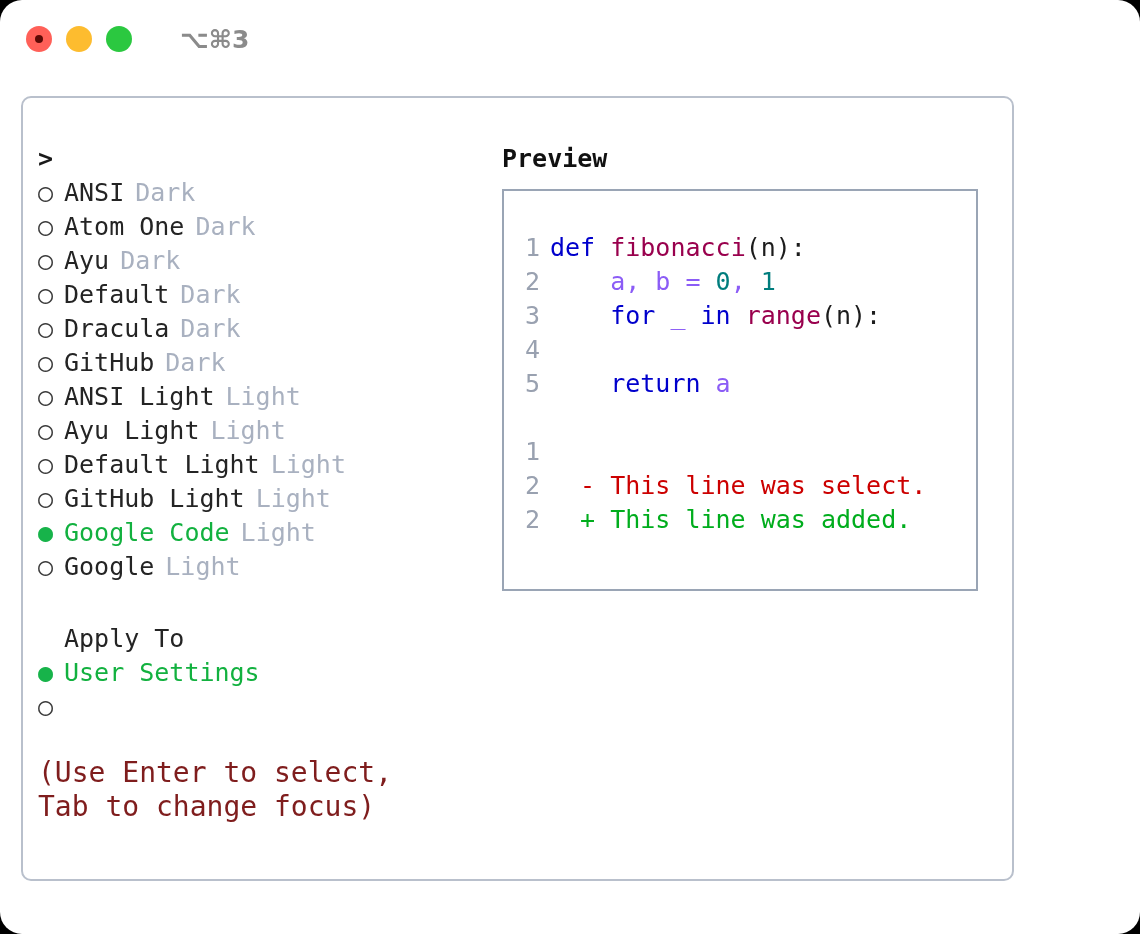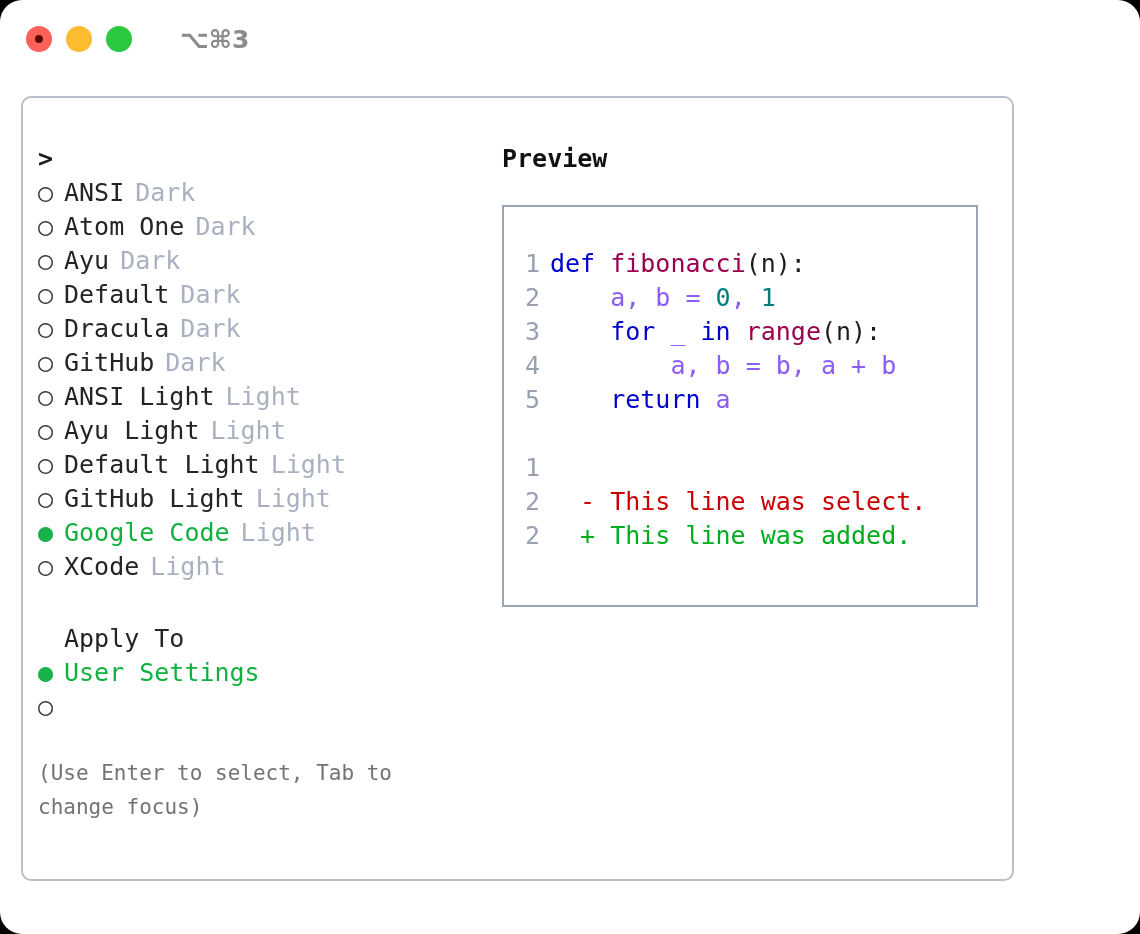--- a/index.html
+++ b/index.html
@@ -127,38 +127,38 @@
   .label { color: #242424; }
   .label.selected { color: #12b13f; text-align: center; }
   .tag {
     color: #a9b1c0;
     margin-left: 11px;
   }
 
   .section-gap { height: 38px; }
   .hint {
     margin-top: 30px;
-    color: #737373;
-    font-size: 21px;
+    color: #7f1d1d;
+    font-size: 28px;
     line-height: 34px;
     width: 420px;
   }
 
   
   .right-col {
     position: absolute;
     left: 479px;
     top: 46px;
     width: 500px;
   }
   .preview-title {
     font-size: 25px;
     font-weight: bold;
     color: #111111;
-    margin-bottom: 32px;
+    margin-bottom: 16px;
   }
   .preview-box {
     width: 476px;
     height: 402px;
     border: 2px solid #9aa5b5;
     box-sizing: border-box;
     background: #ffffff;
     padding: 42px 0 0 0;
   }
 
@@ -218,21 +218,21 @@
             <div class="row"><span class="marker bullet-off">○</span><span class="label">Atom One</span><span class="tag">Dark</span></div>
             <div class="row"><span class="marker bullet-off">○</span><span class="label">Ayu</span><span class="tag">Dark</span></div>
             <div class="row"><span class="marker bullet-off">○</span><span class="label">Default</span><span class="tag">Dark</span></div>
             <div class="row"><span class="marker bullet-off">○</span><span class="label">Dracula</span><span class="tag">Dark</span></div>
             <div class="row"><span class="marker bullet-off">○</span><span class="label">GitHub</span><span class="tag">Dark</span></div>
             <div class="row"><span class="marker bullet-off">○</span><span class="label">ANSI Light</span><span class="tag">Light</span></div>
             <div class="row"><span class="marker bullet-off">○</span><span class="label">Ayu Light</span><span class="tag">Light</span></div>
             <div class="row"><span class="marker bullet-off">○</span><span class="label">Default Light</span><span class="tag">Light</span></div>
             <div class="row"><span class="marker bullet-off">○</span><span class="label">GitHub Light</span><span class="tag">Light</span></div>
             <div class="row"><span class="marker bullet-on">●</span><span class="label selected">Google Code</span><span class="tag">Light</span></div>
-            <div class="row"><span class="marker bullet-off">○</span><span class="label">XCode</span><span class="tag">Light</span></div>
+            <div class="row"><span class="marker bullet-off">○</span><span class="label">Google</span><span class="tag">Light</span></div>
           </div>
 
         <div class="section-gap"></div>
 
         <div class="row">
           <span class="marker marker-blank">○</span>
           <span class="label">Apply To</span>
         </div>
 
         <div id="apply-list">
@@ -243,21 +243,21 @@
         <div class="hint">(Use Enter to select, Tab to change focus)</div>
       </div>
 
       <div class="right-col">
         <div class="preview-title">Preview</div>
         <div class="preview-box">
           <div id="code-block">
               <div class="code-line"><span class="gutter">1</span><span class="code-text"><span class="tok-kw">def </span><span class="tok-fn">fibonacci</span><span class="tok-punct">(n):</span></span></div>
               <div class="code-line"><span class="gutter">2</span><span class="code-text"><span class="tok-plain">    a, b = </span><span class="tok-num">0</span><span class="tok-plain">, </span><span class="tok-num">1</span></span></div>
               <div class="code-line"><span class="gutter">3</span><span class="code-text"><span class="tok-plain">    </span><span class="tok-kw">for</span><span class="tok-plain"> _ </span><span class="tok-kw">in</span><span class="tok-plain"> </span><span class="tok-fn">range</span><span class="tok-punct">(n):</span></span></div>
-              <div class="code-line"><span class="gutter">4</span><span class="code-text"><span class="tok-plain">        a, b = b, a + b</span></span></div>
+              <div class="code-line"><span class="gutter">4</span></div>
               <div class="code-line"><span class="gutter">5</span><span class="code-text"><span class="tok-plain">    </span><span class="tok-kw">return</span><span class="tok-plain"> a</span></span></div>
             </div>
           <div class="diff-gap"></div>
           <div id="diff-block">
               <div class="code-line"><span class="gutter">1</span></div>
               <div class="code-line"><span class="gutter">2</span><span class="diff-del">  - This line was select.</span></div>
               <div class="code-line"><span class="gutter">2</span><span class="diff-add">  + This line was added.</span></div>
             </div>
         </div>
       </div>

